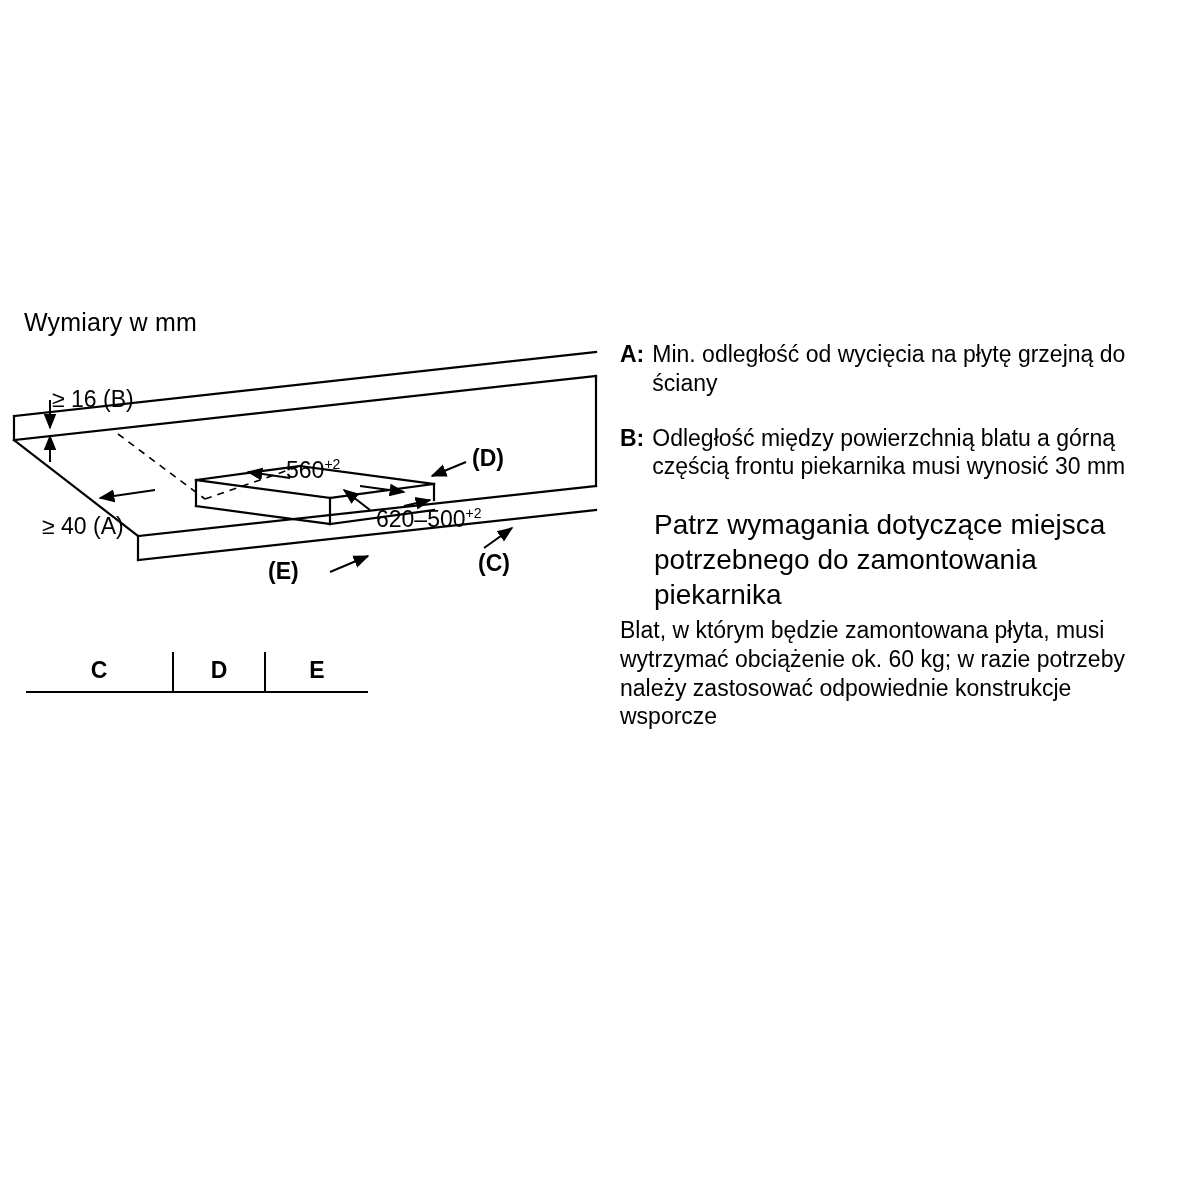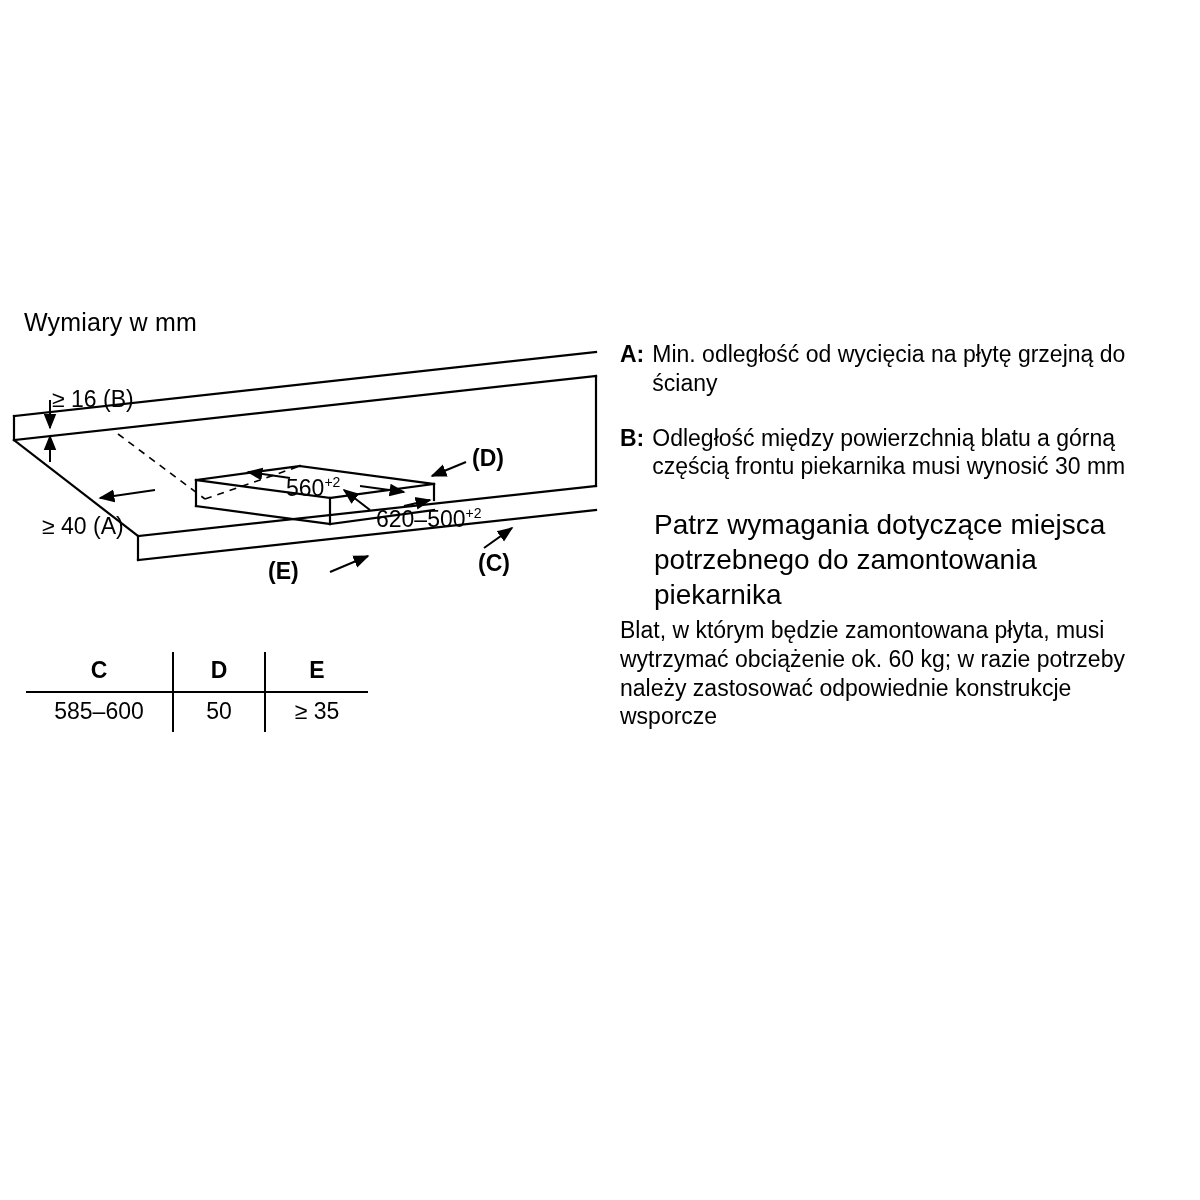--- a/index.html
+++ b/index.html
@@ -186,21 +186,21 @@
 
       <g stroke="#000" stroke-width="2">
         <line x1="330" y1="222" x2="368" y2="206" marker-end="url(#arrH)"></line>
       </g>
     </svg>
 
     <span class="dim-label" style="left:24px; top:36px;margin-left:28px;">≥ 16 (B)</span>
 
     <span class="dim-label" style="left:42px; top:163px;">≥ 40 (A)</span>
 
-    <span class="dim-label" style="left:286px; top:124px;">
+    <span class="dim-label" style="left:286px; top:106px;">
       <span>560</span><sup>+2</sup>
     </span>
 
     <span class="dim-label" style="left:376px; top:155px;">
       <span>620–500</span><sup>+2</sup>
     </span>
 
     <span class="dim-label" style="left:472px; top:95px; font-weight:bold;">(D)</span>
 
     <span class="dim-label" style="left:478px; top:200px; font-weight:bold;">(C)</span>
@@ -211,25 +211,20 @@
   <div class="table-wrap">
     <table class="dims">
       <thead>
         <tr>
           <th>C</th>
           <th>D</th>
           <th>E</th>
         </tr>
       </thead>
       <tbody>
-        <tr>
-          <td>585–600</td>
-          <td>50</td>
-          <td>≥ 35</td>
-        </tr>
       </tbody>
     </table>
   </div>
 
   <div class="notes">
     <div class="note">
       <span class="key">A:</span>
       <span class="txt">Min. odległość od wycięcia na płytę grzejną do ściany</span>
     </div>
     <div class="note">

